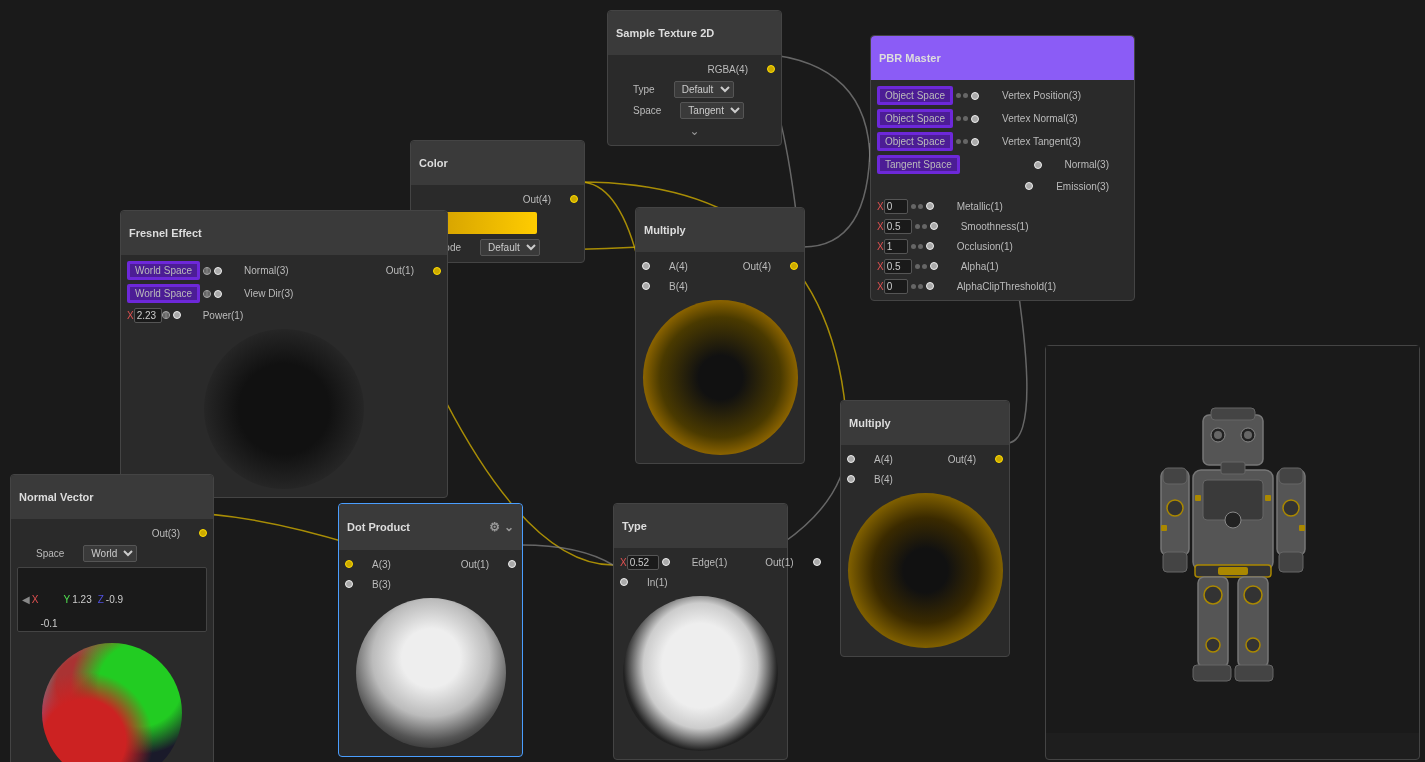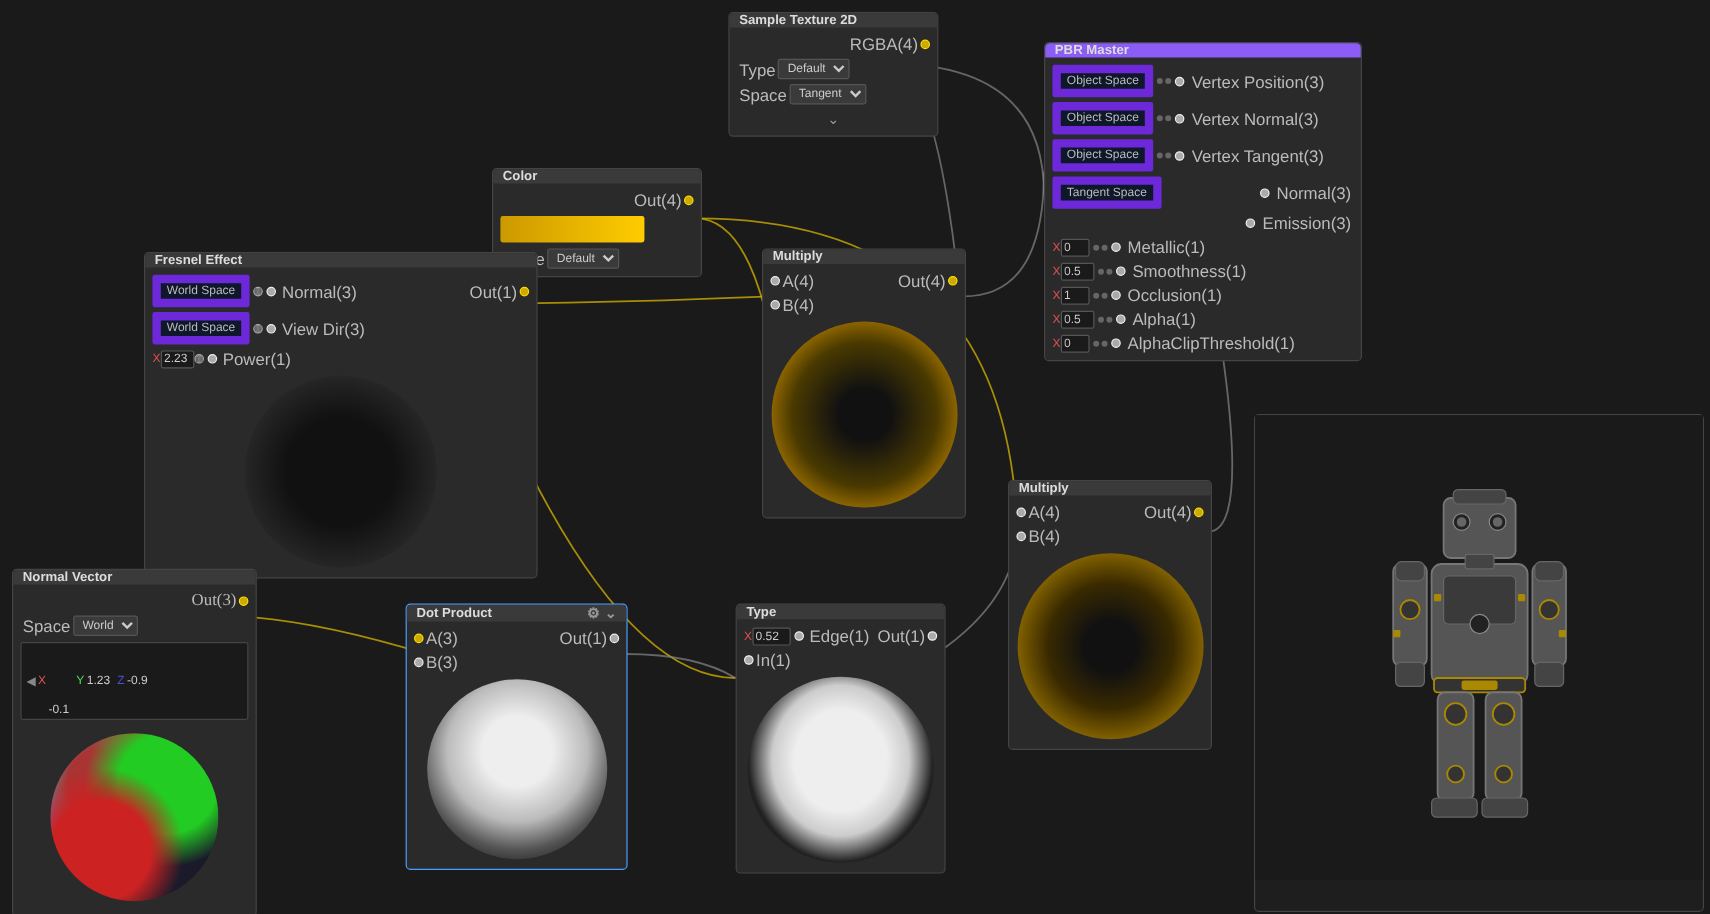--- a/index.html
+++ b/index.html
@@ -17,21 +17,21 @@
     .node {
       position: absolute;
       background: #2a2a2a;
       border: 1px solid #444;
       border-radius: 4px;
       min-width: 120px;
     }
 
     .node-header {
       background: #3a3a3a;
-      padding: 0 8px;
+      padding: 16px 8px;
       border-radius: 4px 4px 0 0;
       font-size: 11px;
       color: #ddd;
       font-weight: bold;
       display: flex;
       align-items: center;
       justify-content: space-between;
     }
 
     .node-body {
@@ -63,23 +63,23 @@
       gap: 2px;
       align-items: center;
     }
     .port-dot {
       width: 5px; height: 5px;
       border-radius: 50%;
       background: #666;
     }
 
     .node-label {
-      font-size: 14px;
+      font-size: 10px;
       color: #bbb;
-      margin: 0 2px;
+      margin: 0 19px;
     }
 
     svg.connections {
       position: absolute;
       top: 0; left: 0;
       width: 100%;
       height: 100%;
       pointer-events: none;
       z-index: 0;
     }
@@ -103,22 +103,22 @@
     .dropdown {
       background: #3a3a3a;
       border: 1px solid #555;
       color: #ccc;
       font-size: 10px;
       padding: 1px 3px;
       border-radius: 2px;
     }
 
     .space-label {
-      background: #0f172a;
-      border: 7px solid #6d28d9;
+      background: #4c1d95;
+      border: 3px solid #6d28d9;
       border-radius: 2px;
       padding: 1px 5px;
       font-size: 10px;
       color: #bbb;
       margin-right: 3px;
     }
 
     .node-selected {
       border: 1.5px solid #4a9eff;
     }
@@ -433,21 +433,21 @@
       <span class="node-label">AlphaClipThreshold(1)</span>
     </div>
   </div>
 </div>
 
 <div class="node" style="left:10px; top:474px; width:204px;">
   <div class="node-header">
     <span>Normal Vector</span>
   </div>
   <div class="node-body">
-    <div class="node-row" style="justify-content:flex-end;font-family:Liberation Serif, serif;">
+    <div class="node-row" style="justify-content:flex-end;">
       <span class="node-label">Out(3)</span>
       <span class="port port-yellow"></span>
     </div>
     <div class="node-row">
       <span class="node-label">Space</span>
       <select class="dropdown">
         <option>World</option>
       </select>
     </div>
     <div style="padding:3px 6px;">

